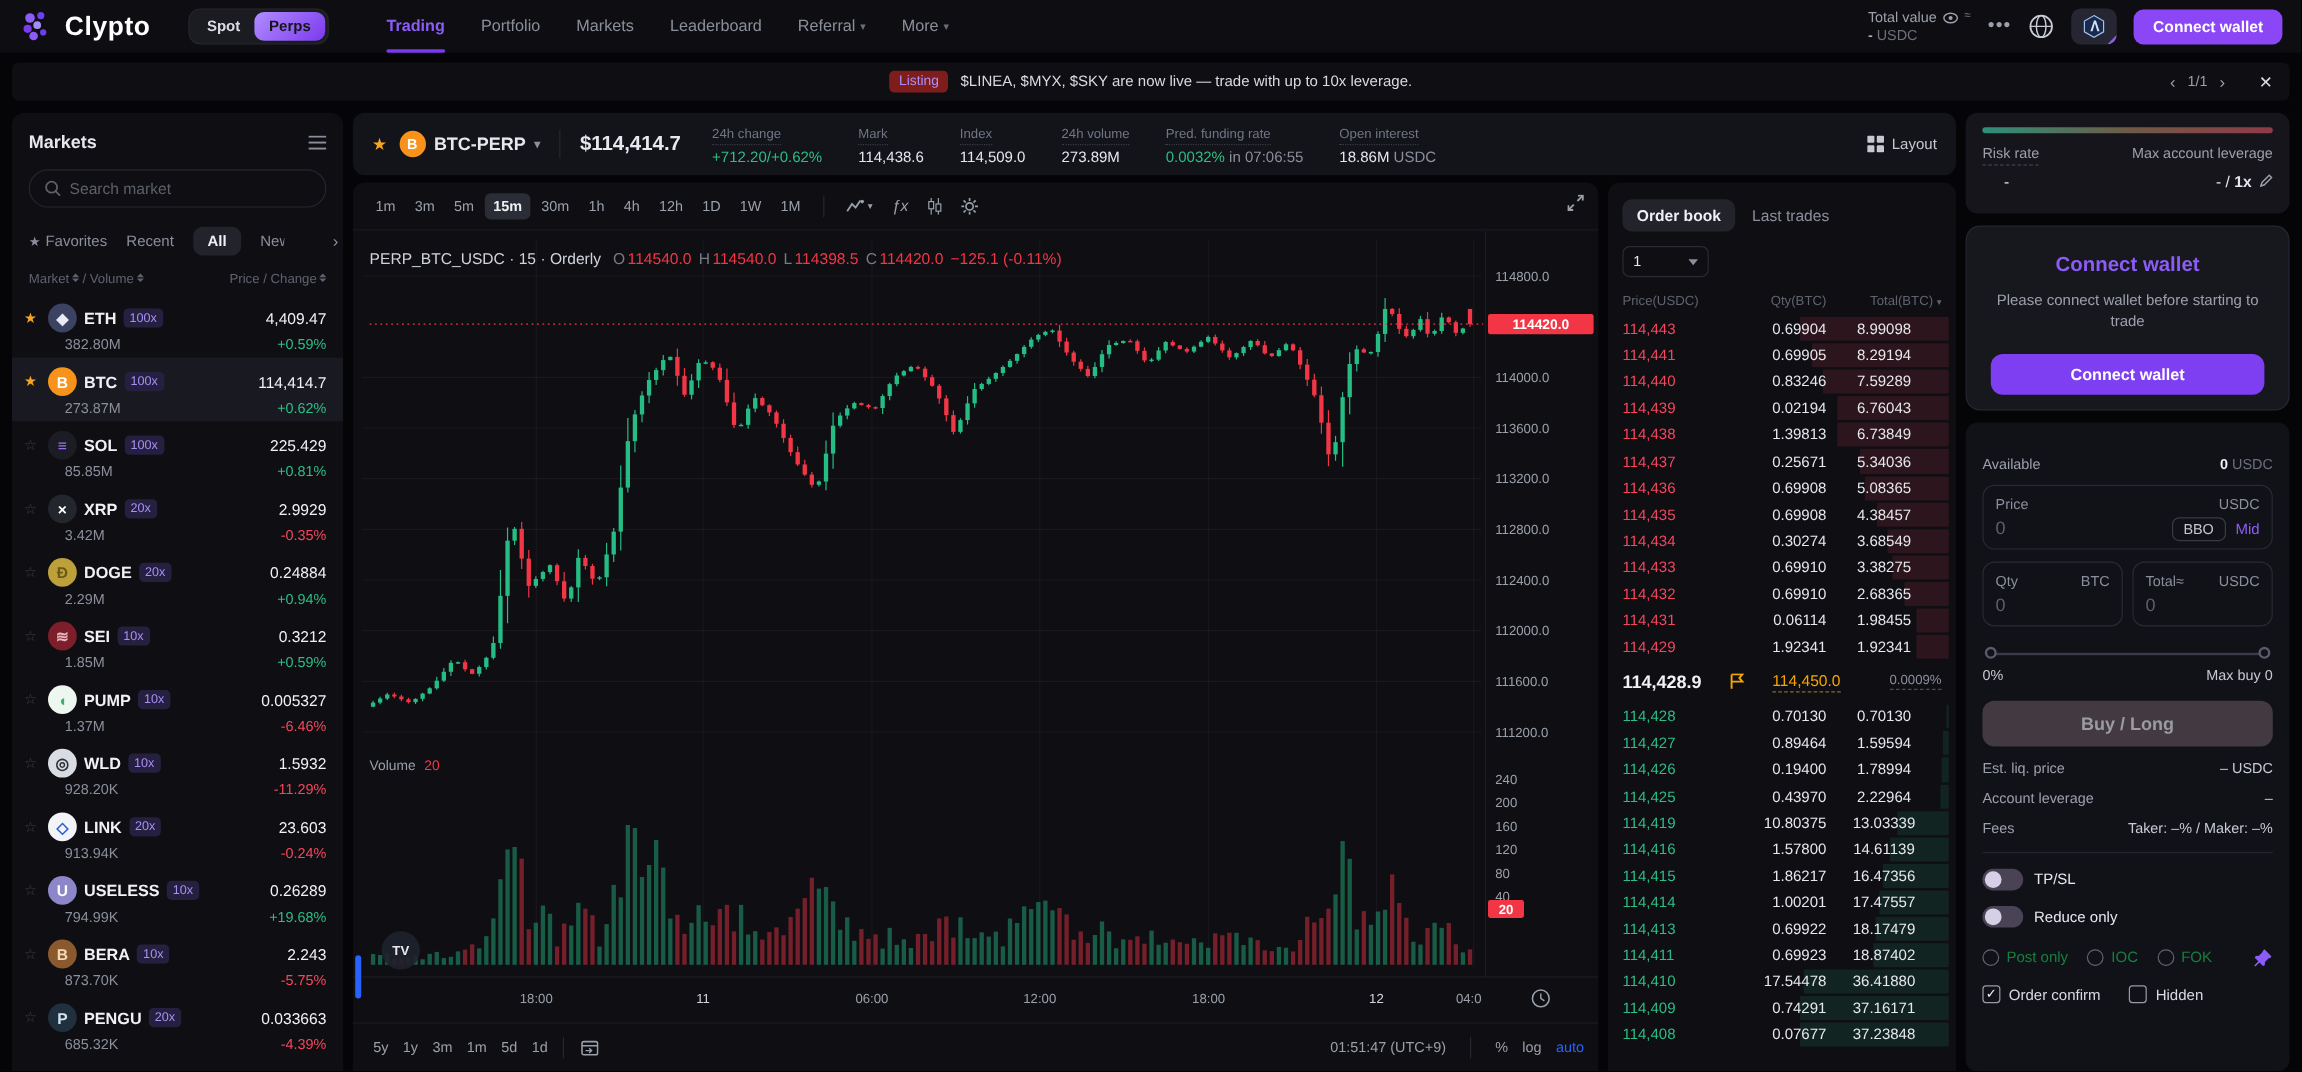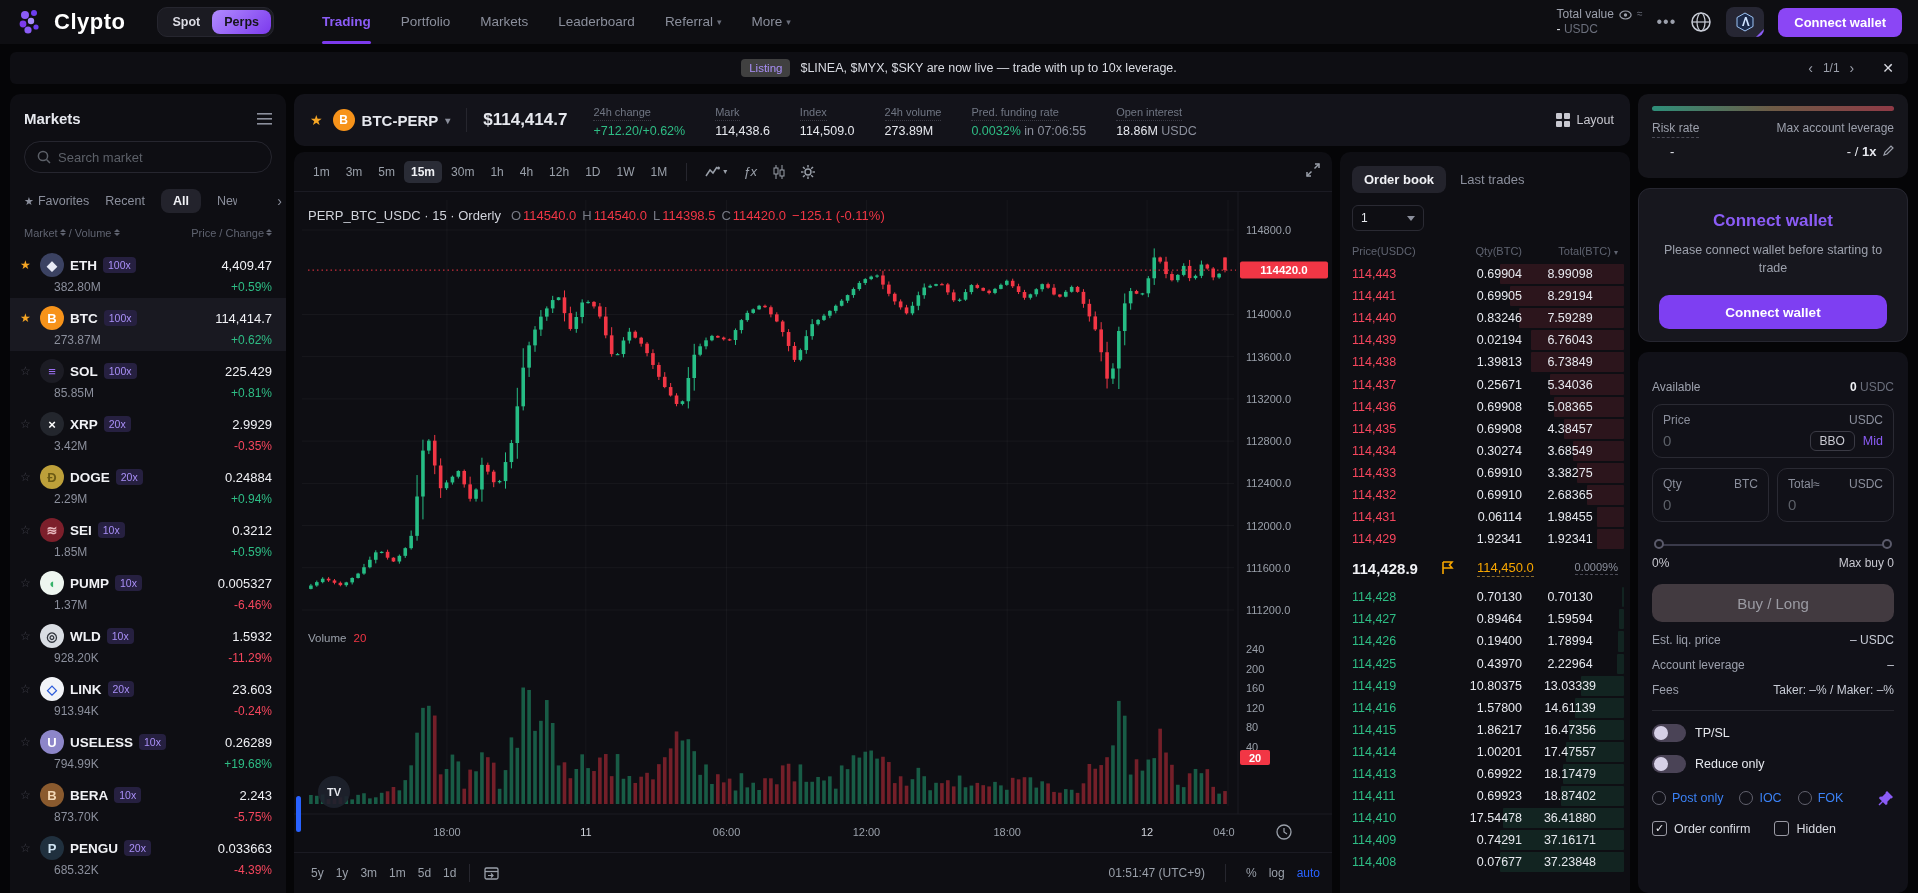--- a/index.html
+++ b/index.html
@@ -21,21 +21,21 @@
 .totalval{line-height:1.25}
 .tv-row1{display:flex;align-items:center;gap:5px;font-size:12px;color:#9ca0ac}
 .tv-row2{font-size:12px}.tv-row2 .unit{color:#6b6f7c}
 .approx{font-size:10px;color:#6b6f7c}
 .dots{color:#9ca0ac;font-size:16px;letter-spacing:1px}
 .net-tile{position:relative;width:38px;height:30px;background:#262633;border-radius:8px;display:flex;align-items:center;justify-content:center}
 .net-tile:after{content:"";position:absolute;right:0;bottom:0;border-left:8px solid transparent;border-bottom:8px solid #8b5cf6;border-bottom-right-radius:8px}
 .btn-connect{background:#8b46f5;color:#fff;font-size:13px;font-weight:bold;border:none;border-radius:8px;padding:7px 16px;cursor:pointer}
 
 #banner{position:absolute;left:10px;top:52px;width:1898px;height:32px;background:#0e0e13;border-radius:6px;display:flex;align-items:center;justify-content:center;gap:10px}
-.badge{background:#404040;color:#a98ff7;font-size:11.5px;padding:3px 8px;border-radius:4px}
+.badge{background:#7f1d1d;color:#a98ff7;font-size:11.5px;padding:3px 8px;border-radius:4px}
 .banner-msg{font-size:12.5px;color:#d9dbe2}
 .banner-ctl{position:absolute;right:14px;display:flex;align-items:center;gap:10px;color:#9ca0ac;font-size:12px}
 .banner-ctl .chev{font-size:14px;cursor:pointer}
 .banner-ctl .x{font-size:14px;color:#d9dbe2;cursor:pointer}
 
 #sidebar{position:absolute;left:10px;top:94px;width:276px;height:799px;background:#0e0e13;border-radius:10px 10px 0 0;overflow:hidden}
 .sb-head{display:flex;align-items:center;justify-content:space-between;padding:16px 14px 8px}
 .sb-title{font-size:15px;font-weight:bold}
 .searchbox{margin:6px 14px;height:32px;border:1px solid #26262f;border-radius:16px;display:flex;align-items:center;gap:7px;padding:0 12px}
 .searchbox input{background:transparent;border:none;outline:none;color:#c8ccd6;font-size:13px;width:200px;font-family:"Liberation Sans",sans-serif}
@@ -132,29 +132,29 @@
 .fbox .bot{display:flex;justify-content:space-between;align-items:center;margin-top:5px}
 .fbox .val{color:#5c6068;font-size:15px}
 .bbo{border:1px solid #3a3a44;border-radius:6px;padding:2px 9px;color:#c8c8d0;font-size:12px;cursor:pointer}
 .mid-lnk{color:#8b5cf6;margin-left:8px;cursor:pointer}
 .frow2{display:flex;gap:8px}
 .frow2 .fbox{flex:1}
 .slider{position:relative;height:14px;margin:16px 2px 4px}
 .slider .line{position:absolute;left:6px;right:6px;top:6px;height:2px;background:#3a3a4a}
 .slider .hnd{position:absolute;top:1px;width:10px;height:10px;border:2px solid #5a5a6a;border-radius:50%;background:#111118;cursor:pointer}
 .sl-lbls{display:flex;justify-content:space-between;color:#c8c8d0;font-size:12px;margin-top:4px}
-.submit{margin-top:14px;width:100%;height:38px;background:#423a40;border:none;border-radius:10px;color:#9b9ba3;font-size:15px;font-weight:normal;cursor:pointer}
+.submit{margin-top:14px;width:100%;height:38px;background:#423a40;border:none;border-radius:10px;color:#9b9ba3;font-size:15px;font-weight:bold;cursor:pointer}
 .inforow{display:flex;justify-content:space-between;margin-top:11px;color:#9ca0ac;font-size:12px}
 .inforow .v{color:#c8ccd6}
 .fdiv{height:1px;background:#26262e;margin:13px 0}
 .togrow{display:flex;align-items:center;gap:9px;margin-top:13px;cursor:pointer}
 .tog{width:34px;height:18px;border-radius:9px;background:#4a4356;position:relative}
 .tog:after{content:"";position:absolute;left:2px;top:2px;width:14px;height:14px;border-radius:50%;background:#d6d0e6}
 .radios{display:flex;align-items:center;gap:16px;margin-top:17px}
-.radio{display:flex;align-items:center;gap:6px;color:#3b82f6;font-size:12.5px;cursor:pointer}
+.radio{display:flex;align-items:center;gap:6px;color:#15803d;font-size:12.5px;cursor:pointer}
 .rdot{width:14px;height:14px;border:1.5px solid #62626e;border-radius:50%}
 .pin{margin-left:auto;cursor:pointer}
 .checks{display:flex;align-items:center;gap:24px;margin-top:15px}
 .check{display:flex;align-items:center;gap:7px;color:#d9dbe2;font-size:12.5px;cursor:pointer}
 .cbox{width:15px;height:15px;border:1.5px solid #9a9aa4;border-radius:3px;display:flex;align-items:center;justify-content:center;font-size:11px;color:#f0f1f5}
 svg text{font-family:"Liberation Sans",sans-serif}
 </style>
 </head>
 <body>
 

